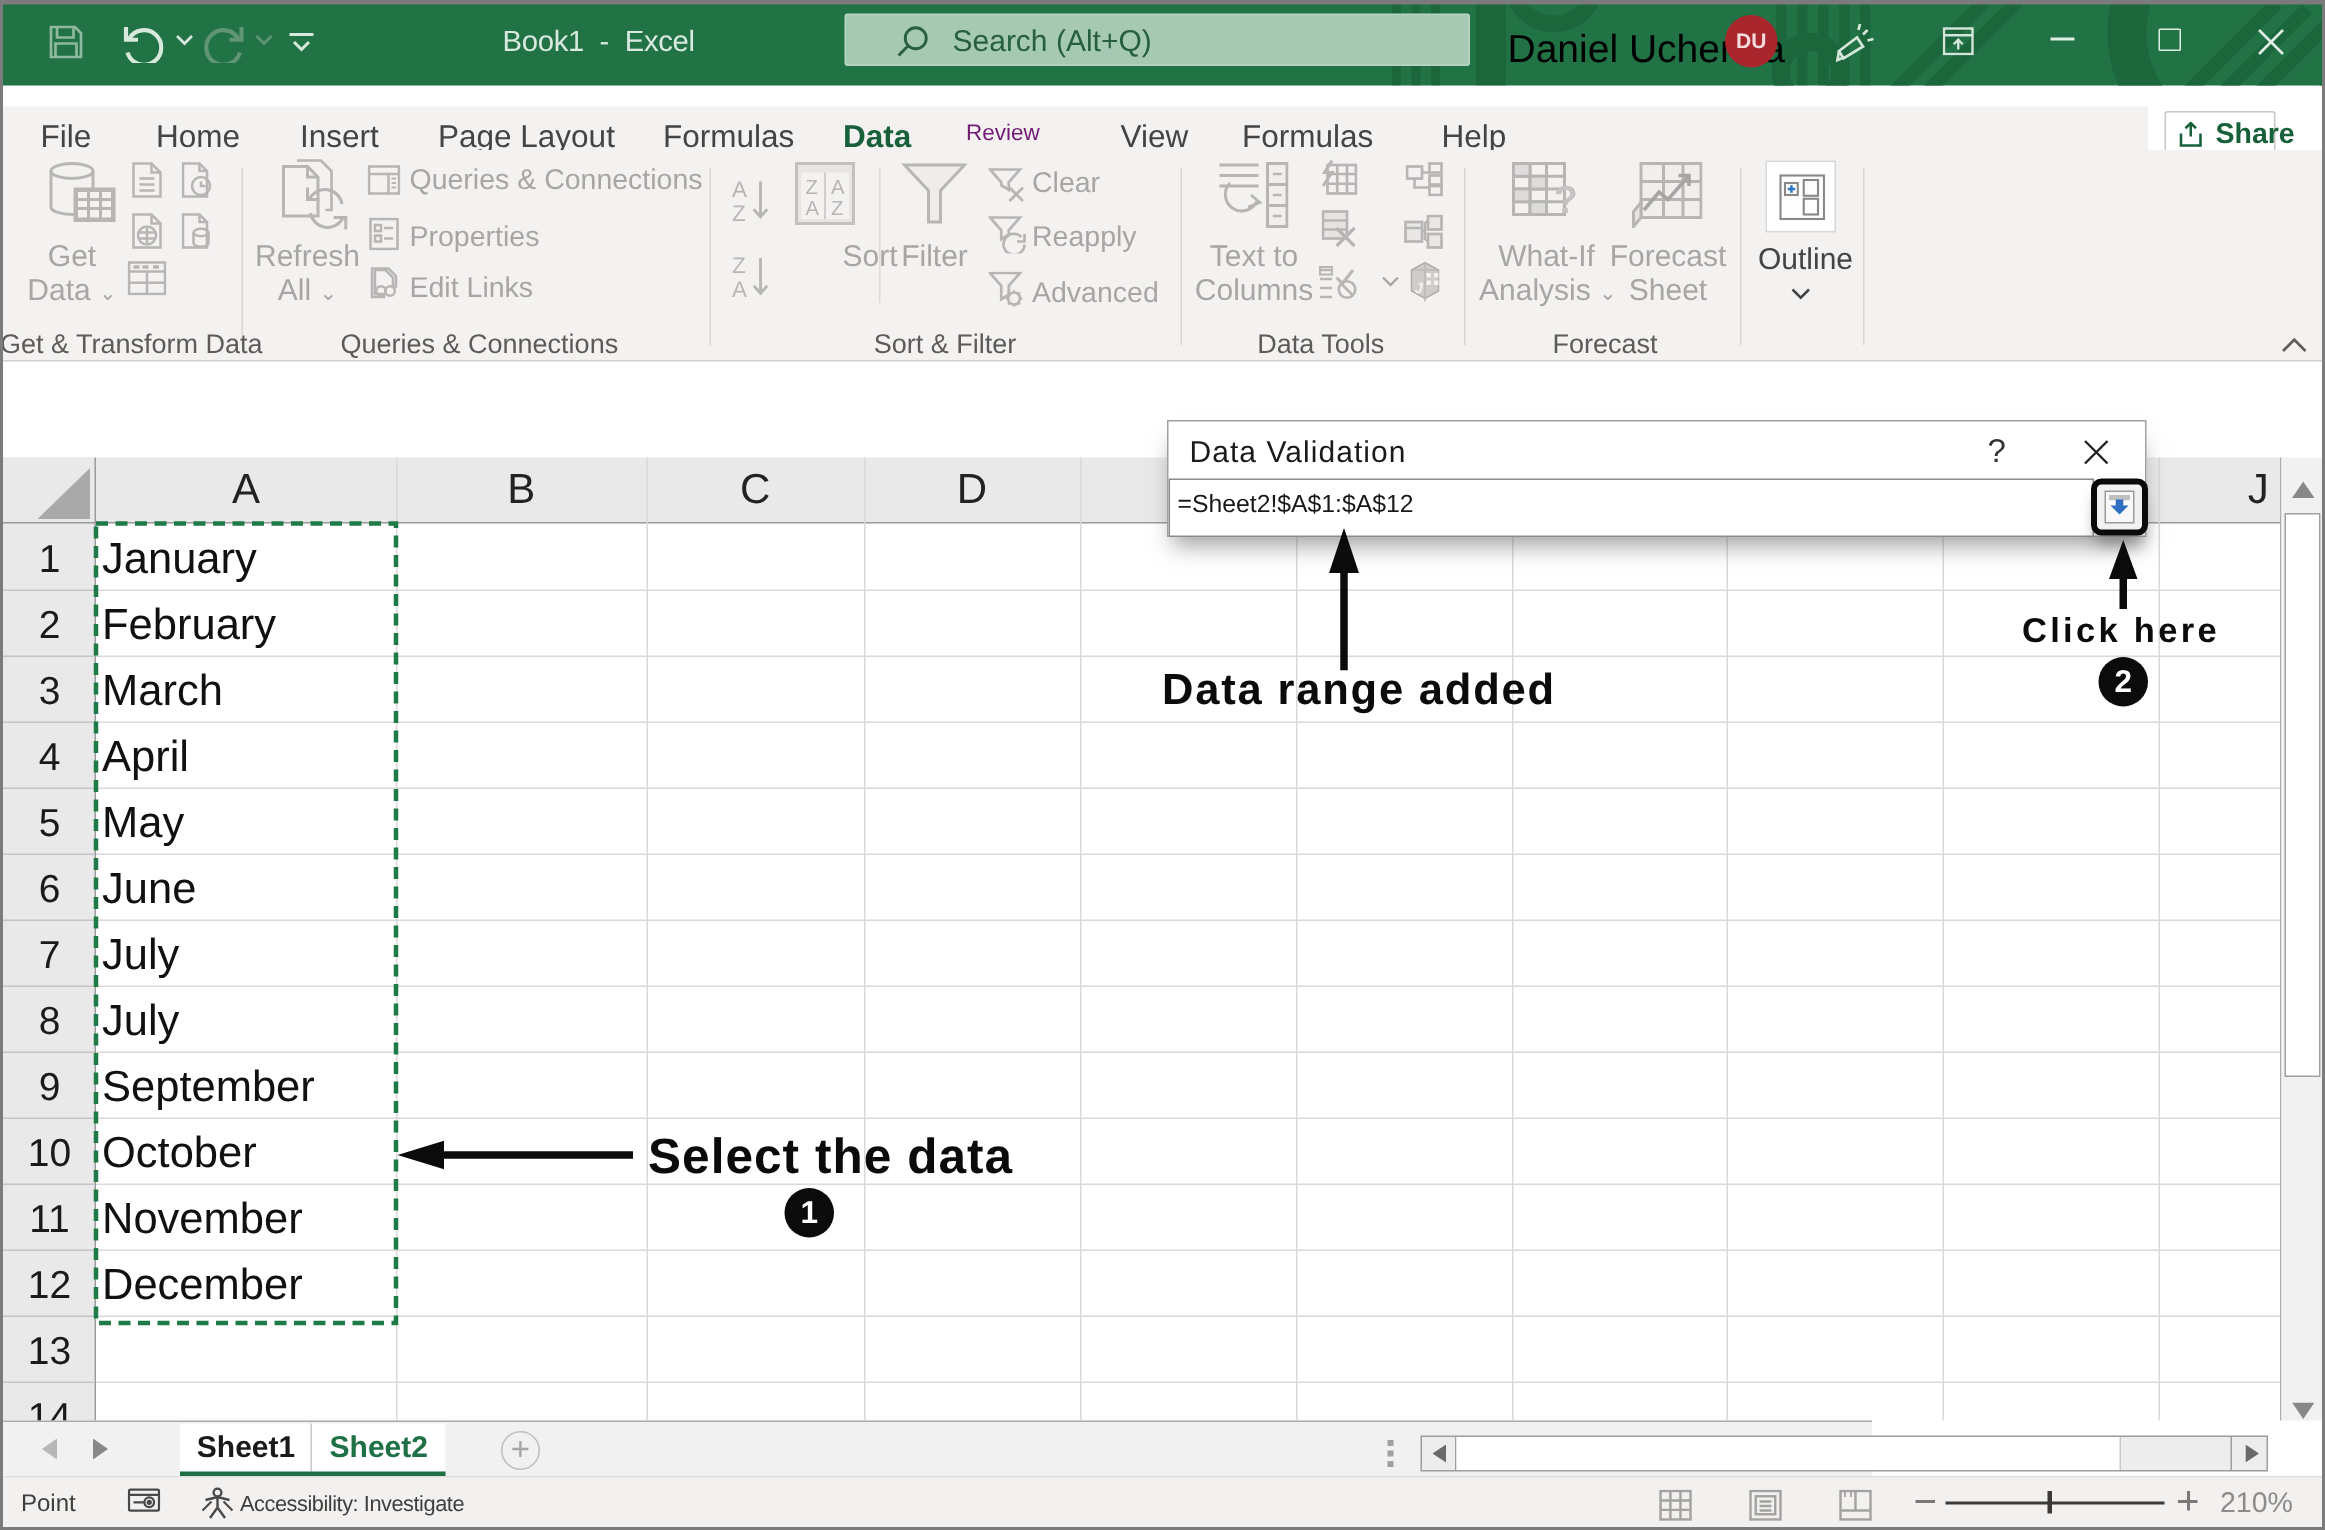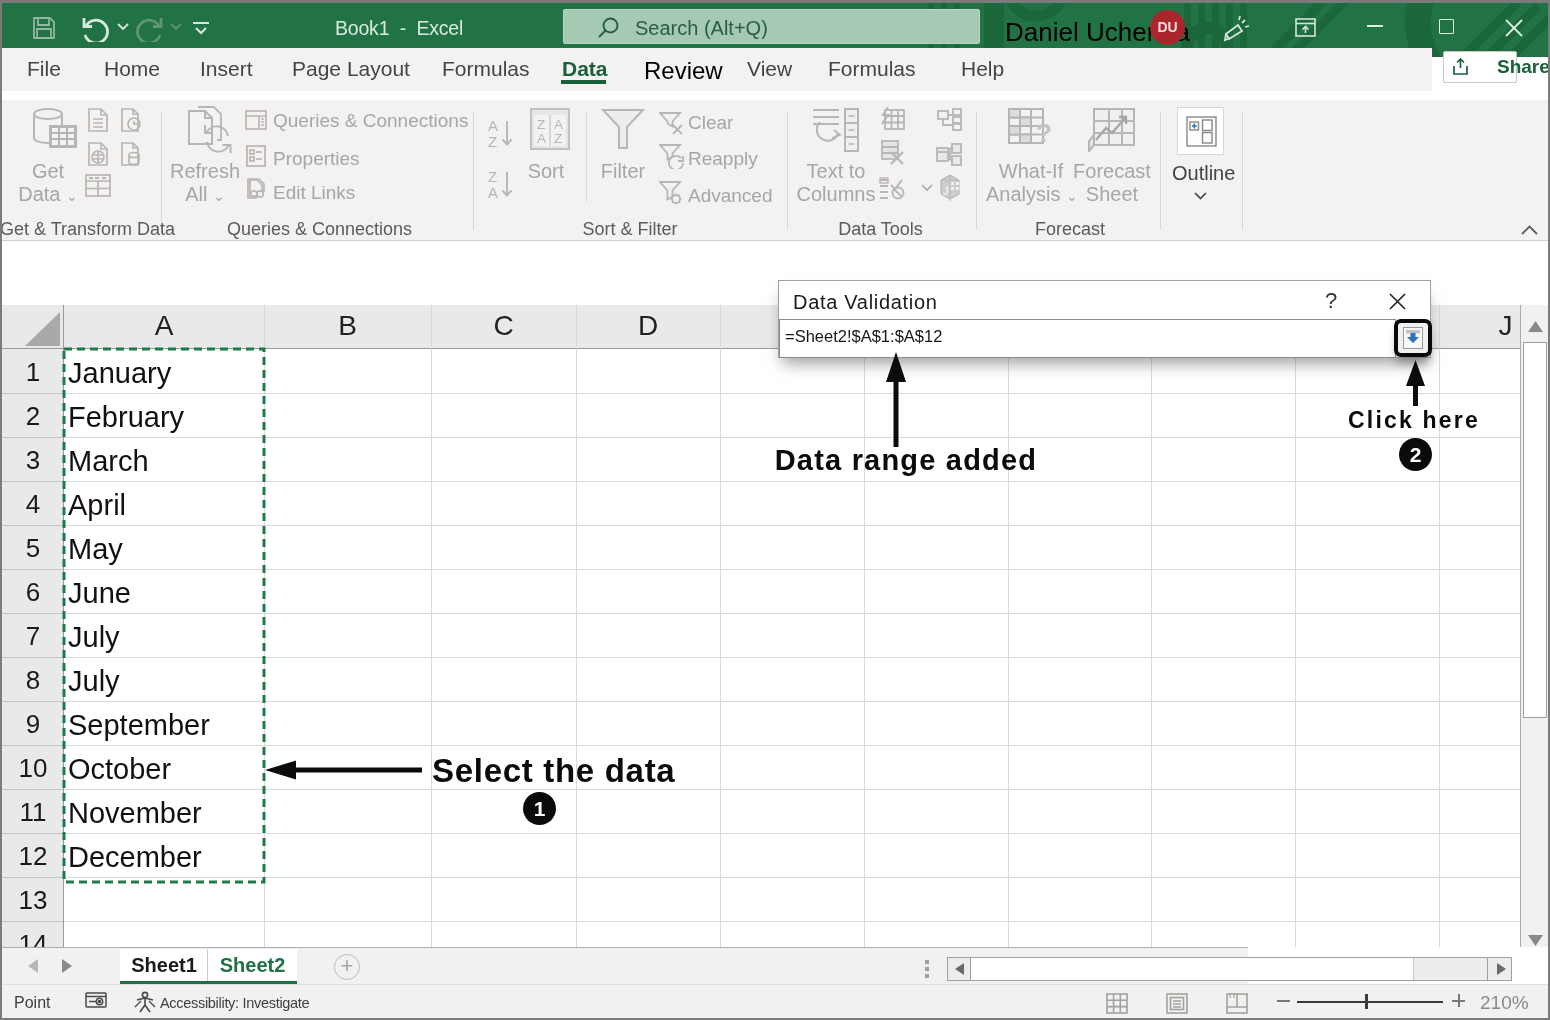--- a/index.html
+++ b/index.html
@@ -101,38 +101,38 @@
   </svg>
 
   <div class="abs" style="left:1367px;top:25px;width:16px;height:2px;background:#dfeee5;"></div>
   <div class="abs" style="left:1439px;top:19px;width:15px;height:15px;border:1.5px solid #dfeee5;border-radius:1px;"></div>
   <svg class="abs" style="left:1505px;top:19px;" width="18" height="18" viewBox="0 0 18 18" stroke="#dfeee5" stroke-width="1.8">
         <line x1="1" y1="1" x2="17" y2="17"></line>
         <line x1="17" y1="1" x2="1" y2="17"></line>
       </svg>
 </div>
 
-<div class="abs" style="left:0;top:48px;width:1432px;height:43px;background:#f3f2f1;">
+<div class="abs" style="left:0;top:71px;width:1432px;height:43px;background:#f3f2f1;">
   <div class="abs" style="left:27px;top:9px;font-size:21px;color:#444;">File</div>
   <div class="abs" style="left:104px;top:9px;font-size:21px;color:#444;">Home</div>
   <div class="abs" style="left:200px;top:9px;font-size:21px;color:#444;">Insert</div>
   <div class="abs" style="left:292px;top:9px;font-size:21px;color:#444;">Page Layout</div>
   <div class="abs" style="left:442px;top:9px;font-size:21px;color:#444;">Formulas</div>
   <div class="abs" style="left:562px;top:9px;font-size:21px;color:#18603a;font-weight:bold;">Data</div>
   <div class="abs" style="left:561px;top:32px;width:45px;height:4px;background:#18603a;"></div>
-  <div class="abs" style="left:644px;top:9px;font-size:24px;color:#000000;">Review</div>
+  <div class="abs" style="left:644px;top:9px;font-size:15px;color:#701a75;">Review</div>
   <div class="abs" style="left:747px;top:9px;font-size:21px;color:#444;">View</div>
   <div class="abs" style="left:828px;top:9px;font-size:21px;color:#444;">Formulas</div>
   <div class="abs" style="left:961px;top:9px;font-size:21px;color:#444;">Help</div>
   <div class="abs" style="left:1443px;top:3px;width:74px;height:32px;background:#fff;border:1px solid #c8c6c4;border-radius:2px;"></div>
   <svg class="abs" style="left:1452px;top:10px;" width="20" height="18" viewBox="0 0 20 18" fill="none" stroke="#18603a" stroke-width="1.7">
     <path d="M2 8 v8 h13 v-8"></path>
         <path d="M8.5 10 v-8 M5 4.5 l3.5 -3.5 3.5 3.5"></path>
   </svg>
-  <div class="abs" style="left:1477px;top:8px;font-size:19px;font-weight:bold;color:#18603a;margin-left:20px;">Share</div>
+  <div class="abs" style="left:1477px;top:8px;font-size:19px;font-weight:bold;color:#18603a;">Share</div>
 </div>
 
 <div class="abs" style="left:0;top:100px;width:1550px;height:141px;background:#f3f2f1;border-bottom:1px solid #d4d2d0;">
 
   <div class="abs" style="left:161px;top:12px;width:1px;height:118px;background:#d8d6d4;"></div>
   <div class="abs" style="left:473px;top:12px;width:1px;height:118px;background:#d8d6d4;"></div>
   <div class="abs" style="left:787px;top:12px;width:1px;height:118px;background:#d8d6d4;"></div>
   <div class="abs" style="left:976px;top:12px;width:1px;height:118px;background:#d8d6d4;"></div>
   <div class="abs" style="left:1160px;top:12px;width:1px;height:118px;background:#d8d6d4;"></div>
   <div class="abs" style="left:1242px;top:12px;width:1px;height:118px;background:#d8d6d4;"></div>
@@ -220,21 +220,21 @@
   <svg class="abs" style="left:530px;top:8px;" width="40" height="42" viewBox="0 0 40 42" fill="none" stroke="#c3c1bf" stroke-width="2">
     <rect x="1" y="1" width="38" height="40" fill="#e7e6e5"></rect>
     <rect x="4" y="7" width="15.5" height="31" fill="#f3f2f1" stroke="none"></rect>
         <rect x="20.5" y="7" width="15.5" height="31" fill="#f3f2f1" stroke="none"></rect>
     <line x1="20" y1="7" x2="20" y2="38" stroke="#d0cecc" stroke-width="1.4"></line>
     <text x="7" y="21" font-size="13.5" fill="#b8b6b4" stroke="none">Z</text>
     <text x="7" y="35" font-size="13.5" fill="#b8b6b4" stroke="none">A</text>
     <text x="24" y="21" font-size="13.5" fill="#b8b6b4" stroke="none">A</text>
     <text x="24" y="35" font-size="13.5" fill="#b8b6b4" stroke="none">Z</text>
   </svg>
-  <div class="abs lbl" style="left:516px;top:60px;width:60px;">Sort</div>
+  <div class="abs lbl" style="left:550px;top:60px;width:60px;">Sort</div>
   <svg class="abs" style="left:601px;top:8px;" width="44" height="44" viewBox="0 0 44 44" fill="none" stroke="#b8b6b4" stroke-width="2">
     <path d="M2 2 h40 l-16 17 v21 h-8 v-21 z" fill="#eeedec"></path>
   </svg>
   <div class="abs lbl" style="left:593px;top:60px;width:60px;">Filter</div>
   <svg class="abs" style="left:659px;top:12px;" width="26" height="24" viewBox="0 0 26 24" fill="none" stroke="#b8b6b4" stroke-width="1.8">
     <path d="M1 1 h20 l-7.5 8.5 v5 l-5 -3 v-2 z"></path>
         <path d="M14 13 l9 9 M23 13 l-9 9"></path>
   </svg>
   <div class="abs lbl2" style="left:688px;top:12px;">Clear</div>
   <svg class="abs" style="left:659px;top:44px;" width="26" height="25" viewBox="0 0 26 25" fill="none" stroke="#b8b6b4" stroke-width="1.8">

